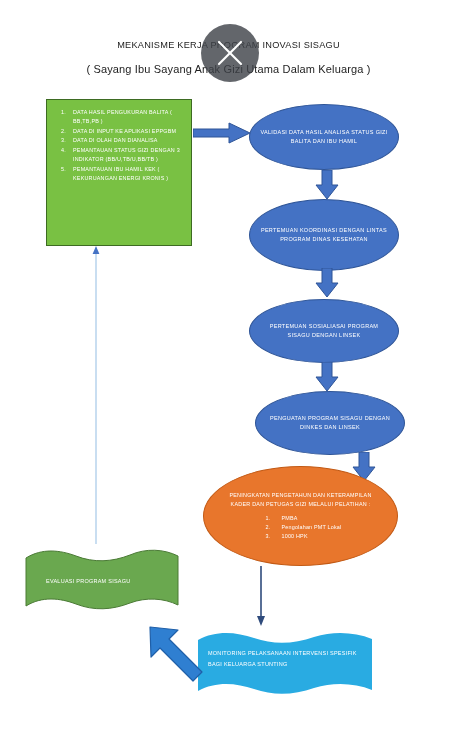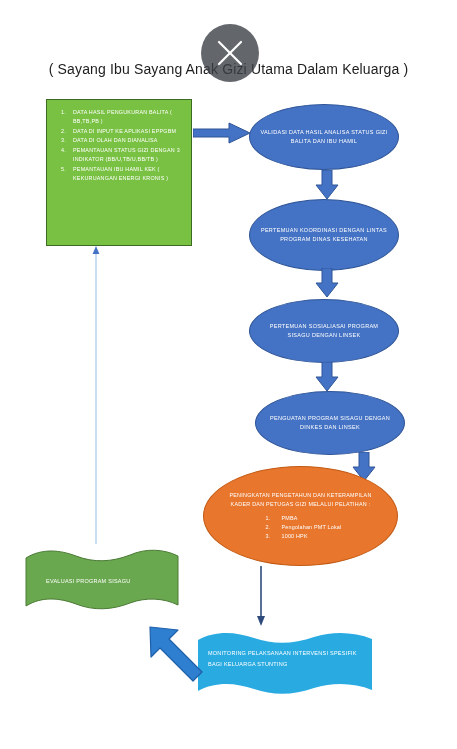--- a/index.html
+++ b/index.html
@@ -29,25 +29,25 @@
     text-align: center;
   }
   .title-line1 {
     font-size: 9.2px;
     letter-spacing: 0.25px;
     color: #1d1d1d;
     line-height: 14px;
     white-space: nowrap;
   }
   .title-line2 {
-    font-size: 14px;
+    font-size: 11px;
     letter-spacing: 0.15px;
     color: #1d1d1d;
     line-height: 14px;
-    margin-top: 24px;
+    margin-top: 10px;
     white-space: nowrap;
   }
 
   
   .close-overlay {
     position: absolute;
     left: 201px;
     top: 24px;
     width: 58px;
     height: 58px;
@@ -198,20 +198,21 @@
   .arr-thin { left: 254px; top: 566px; }
   .arr-diag { left: 146px; top: 623px; }
   .arr-feedback { left: 90px; top: 246px; }
 </style>
 </head>
 <body>
 
 <div id="page">
 
   <div class="title-block">
+    <div class="title-line1">MEKANISME KERJA PROGRAM INOVASI  SISAGU</div>
     <div class="title-line2">( Sayang Ibu Sayang Anak Gizi Utama Dalam Keluarga )</div>
   </div>
 
   <div class="green-box">
     <ol>
       <li>DATA HASIL  PENGUKURAN BALITA ( BB,TB,PB )</li>
       <li>DATA  DI INPUT KE APLIKASI EPPGBM</li>
       <li>DATA DI OLAH DAN DIANALISA</li>
       <li>PEMANTAUAN STATUS GIZI DENGAN 3 INDIKATOR (BB/U,TB/U,BB/TB )</li>
       <li>PEMANTAUAN IBU HAMIL KEK ( KEKURUANGAN ENERGI KRONIS )</li>

